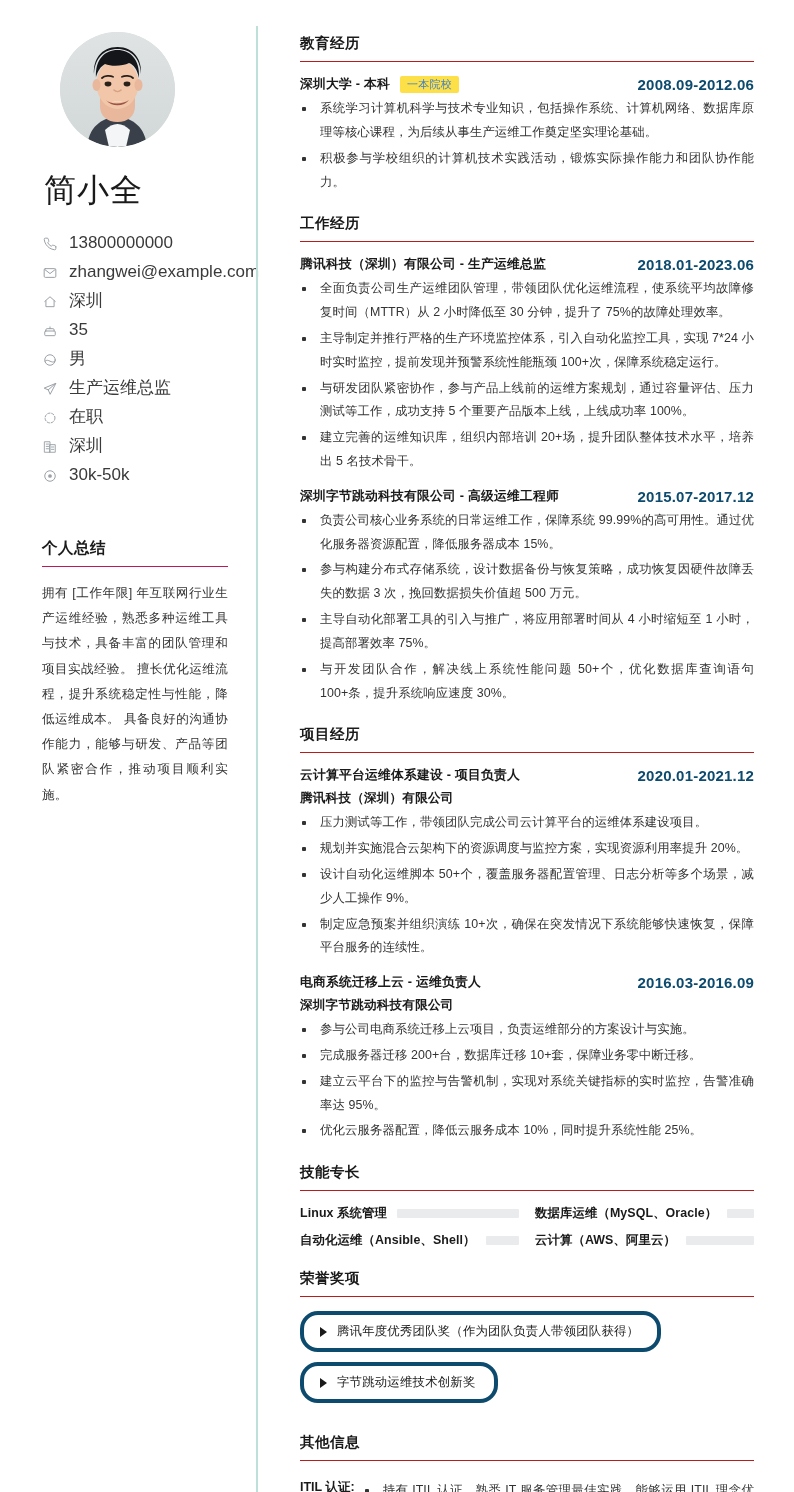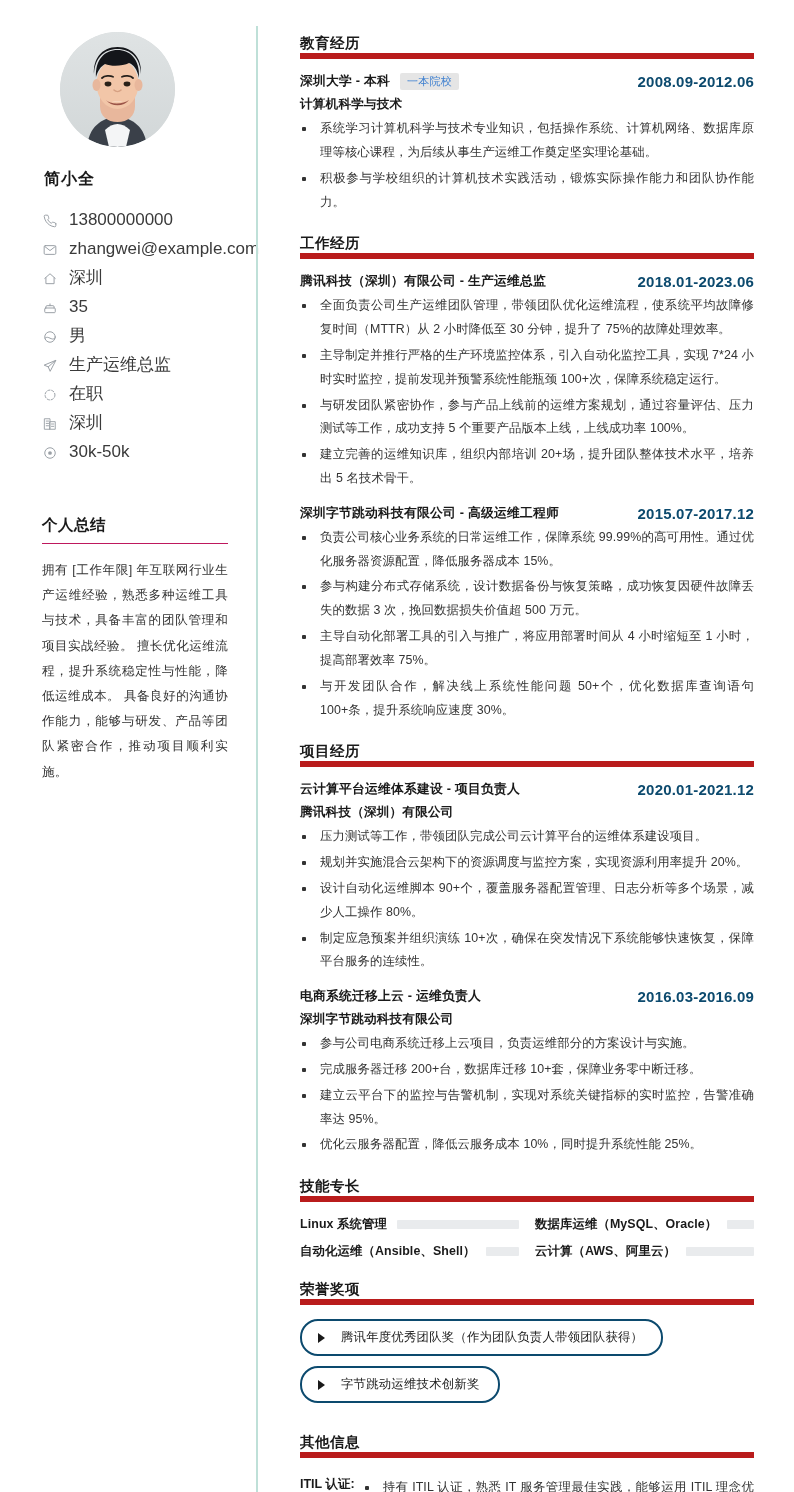--- a/index.html
+++ b/index.html
@@ -38,22 +38,22 @@
     height: 115px;
     border-radius: 50%;
     overflow: hidden;
     background: #d8dcdd;
     margin: 6px 0 0 18px;
     position: relative;
   }
   .avatar svg { display: block; width: 115px; height: 115px; }
 
   .person-name {
-    font-size: 16px;
-    font-weight: bold;
+    font-size: 32px;
+    font-weight: normal;
     letter-spacing: 1px;
     color: #1a1a1a;
     margin: 22px 0 0 2px;
   }
 
   .contact-list { margin-top: 16px; }
   .contact-row {
     display: flex;
     align-items: center;
     gap: 12px;
@@ -94,22 +94,22 @@
   
   .main {
     flex: 1 1 auto;
     padding: 34px 40px 24px 42px;
   }
   .section { margin-bottom: 8px; }
   .section-heading {
     font-size: 14.5px;
     font-weight: bold;
     color: #1a1a1a;
-    padding-bottom: 0;
-    border-bottom: 6px solid #b91c1c;
+    padding-bottom: 8px;
+    border-bottom: 1px solid #b91c1c;
     letter-spacing: .5px;
     margin-bottom: 14px;
   }
   .section + .section { margin-top: 20px; }
 
   .entry { margin-bottom: 14px; }
   .entry-head {
     display: flex;
     align-items: center;
     justify-content: space-between;
@@ -123,21 +123,21 @@
     display: flex;
     align-items: center;
     gap: 10px;
     letter-spacing: .2px;
   }
   .tag-badge {
     display: inline-block;
     font-size: 11px;
     font-weight: normal;
     color: #3c7fd0;
-    background: #e5e5e5;
+    background: #fde047;
     padding: 2px 7px 3px;
     border-radius: 2px;
     line-height: 1.1;
     letter-spacing: .3px;
   }
   .entry-date {
     font-size: 15px;
     font-weight: bold;
     color: #0c4a6e;
     white-space: nowrap;
@@ -204,22 +204,22 @@
   .skill-fill {
     height: 100%;
     background: #5ec99b;
     border-radius: 1px;
   }
 
   
   .award-item {
     display: inline-flex;
     align-items: center;
-    gap: 16px;
-    border: 2px solid #0c4a6e;
+    gap: 10px;
+    border: 4px solid #0c4a6e;
     border-radius: 18px;
     padding: 8px 18px 8px 16px;
     margin-bottom: 10px;
     font-size: 12.4px;
     color: #1a1a1a;
     letter-spacing: .2px;
   }
   .award-item .tri {
     width: 0; height: 0;
     border-left: 7px solid #1a1a1a;
@@ -389,21 +389,20 @@
       <div class="section-heading">教育经历</div>
 
       <div class="entry">
         <div class="entry-head">
           <div class="entry-title">
             <span>深圳大学 - 本科</span>
             <span class="tag-badge">一本院校</span>
           </div>
           <div class="entry-date">2008.09-2012.06</div>
         </div>
-        <div class="entry-sub">计算机科学与技术</div>
         <ul class="bullets">
           <li>系统学习计算机科学与技术专业知识，包括操作系统、计算机网络、数据库原理等核心课程，为后续从事生产运维工作奠定坚实理论基础。</li>
           <li>积极参与学校组织的计算机技术实践活动，锻炼实际操作能力和团队协作能力。</li>
         </ul>
       </div>
     </section>
 
     <section class="section">
       <div class="section-heading">工作经历</div>
 
@@ -439,21 +438,21 @@
 
       <div class="entry">
         <div class="entry-head">
           <div class="entry-title">云计算平台运维体系建设 - 项目负责人</div>
           <div class="entry-date">2020.01-2021.12</div>
         </div>
         <div class="entry-sub">腾讯科技（深圳）有限公司</div>
         <ul class="bullets">
           <li>压力测试等工作，带领团队完成公司云计算平台的运维体系建设项目。</li>
           <li>规划并实施混合云架构下的资源调度与监控方案，实现资源利用率提升 20%。</li>
-          <li>设计自动化运维脚本 90+个，覆盖服务器配置管理、日志分析等多个场景，减少人工操作 80%。</li>
+          <li>设计自动化运维脚本 50+个，覆盖服务器配置管理、日志分析等多个场景，减少人工操作 9%。</li>
           <li>制定应急预案并组织演练 10+次，确保在突发情况下系统能够快速恢复，保障平台服务的连续性。</li>
         </ul>
       </div>
 
       <div class="entry">
         <div class="entry-head">
           <div class="entry-title">电商系统迁移上云 - 运维负责人</div>
           <div class="entry-date">2016.03-2016.09</div>
         </div>
         <div class="entry-sub">深圳字节跳动科技有限公司</div>

